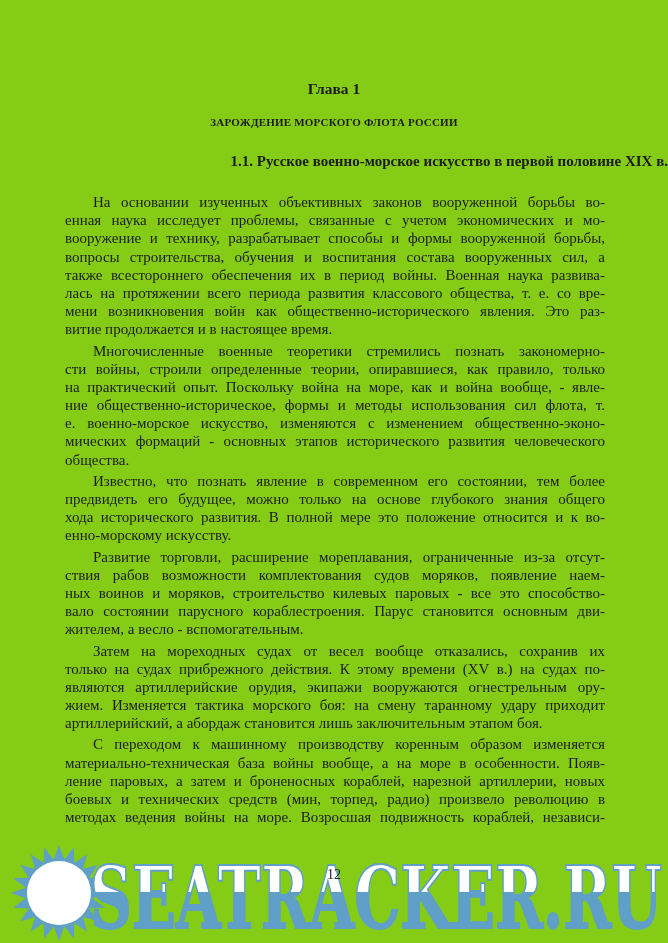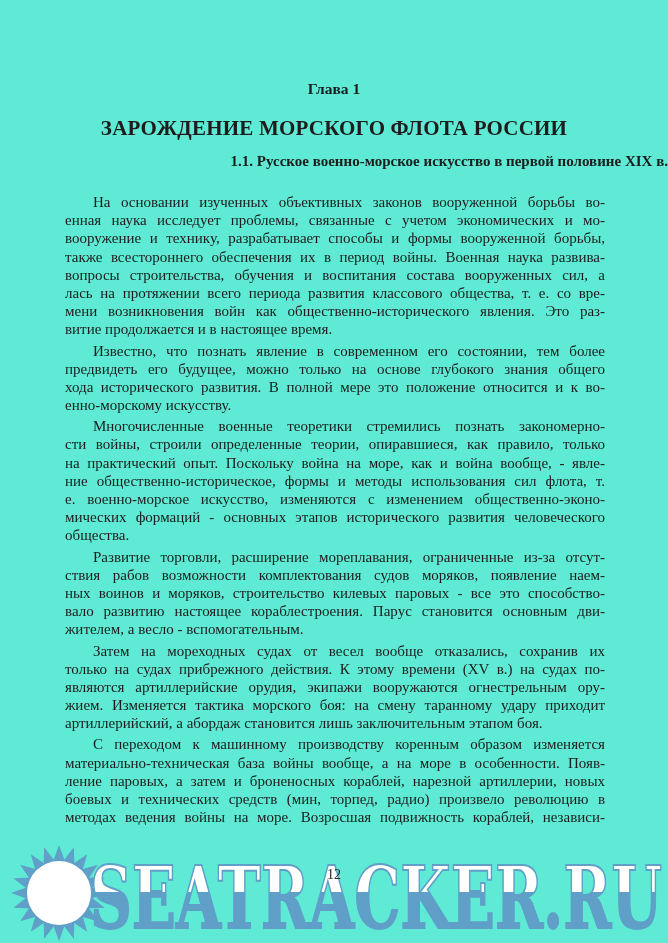--- a/index.html
+++ b/index.html
@@ -1,31 +1,31 @@
 <!DOCTYPE html>
 <html><head>
 <meta charset="utf-8">
 <style>
   html,body { margin:0; padding:0; background:#e8e8e8; }
   .page {
     position:relative;
     width:668px; height:943px;
     margin:0 auto;
-    background:#5eead4;
+    background:#84cc16;
     overflow:hidden;
     font-family:"Liberation Serif","DejaVu Serif",serif;
     color:#1c1c1c;
   }
   .chapter {
     position:absolute; top:80px; left:0; width:668px;
     text-align:center; font-weight:bold; font-size:15.5px;
   }
   .title {
     position:absolute; top:116px; left:0; width:668px;
-    text-align:center; font-weight:bold; font-size:21px;
+    text-align:center; font-weight:bold; font-size:11px;
     letter-spacing:0.2px;
   }
   .section {
     position:absolute; top:153px; left:0; width:668px;
     text-align:right; font-weight:bold; font-size:15px;
   }
   .body-text {
     position:absolute; top:190px; left:62px; width:546px;
     font-size:15px;
   }
@@ -54,46 +54,46 @@
 
   <div class="chapter">Глава 1</div>
   <div class="title">ЗАРОЖДЕНИЕ МОРСКОГО ФЛОТА РОССИИ</div>
   <div class="section">1.1. Русское военно-морское искусство в первой половине XIX в.</div>
 
   <div class="body-text" id="body-text">
       <div class="para">
         <div class="line j first">На основании изученных объективных законов вооруженной борьбы во-</div>
         <div class="line j">енная наука исследует проблемы, связанные с учетом экономических и мо-</div>
         <div class="line j">вооружение и технику, разрабатывает способы и формы вооруженной борьбы,</div>
+        <div class="line j">вопросы строительства, обучения и воспитания состава вооруженных сил, а</div>
         <div class="line j">также всестороннего обеспечения их в период войны. Военная наука развива-</div>
-        <div class="line j">вопросы строительства, обучения и воспитания состава вооруженных сил, а</div>
         <div class="line j">лась на протяжении всего периода развития классового общества, т. е. со вре-</div>
         <div class="line j">мени возникновения войн как общественно-исторического явления. Это раз-</div>
         <div class="line">витие продолжается и в настоящее время.</div>
-      </div>
-      <div class="para">
-        <div class="line j first">Известно, что познать явление в современном его состоянии, тем более</div>
-        <div class="line j">предвидеть его будущее, можно только на основе глубокого знания общего</div>
-        <div class="line j">хода исторического развития. В полной мере это положение относится и к во-</div>
-        <div class="line">енно-морскому искусству.</div>
       </div>
       <div class="para">
         <div class="line j first">Многочисленные военные теоретики стремились познать закономерно-</div>
         <div class="line j">сти войны, строили определенные теории, опиравшиеся, как правило, только</div>
         <div class="line j">на практический опыт. Поскольку война на море, как и война вообще, - явле-</div>
         <div class="line j">ние общественно-историческое, формы и методы использования сил флота, т.</div>
         <div class="line j">е. военно-морское искусство, изменяются с изменением общественно-эконо-</div>
         <div class="line j">мических формаций - основных этапов исторического развития человеческого</div>
         <div class="line">общества.</div>
       </div>
       <div class="para">
+        <div class="line j first">Известно, что познать явление в современном его состоянии, тем более</div>
+        <div class="line j">предвидеть его будущее, можно только на основе глубокого знания общего</div>
+        <div class="line j">хода исторического развития. В полной мере это положение относится и к во-</div>
+        <div class="line">енно-морскому искусству.</div>
+      </div>
+      <div class="para">
         <div class="line j first">Развитие торговли, расширение мореплавания, ограниченные из-за отсут-</div>
         <div class="line j">ствия рабов возможности комплектования судов моряков, появление наем-</div>
         <div class="line j">ных воинов и моряков, строительство килевых паровых - все это способство-</div>
-        <div class="line j">вало развитию настоящее кораблестроения. Парус становится основным дви-</div>
+        <div class="line j">вало состоянии парусного кораблестроения. Парус становится основным дви-</div>
         <div class="line">жителем, а весло - вспомогательным.</div>
       </div>
       <div class="para">
         <div class="line j first">Затем на мореходных судах от весел вообще отказались, сохранив их</div>
         <div class="line j">только на судах прибрежного действия. К этому времени (XV в.) на судах по-</div>
         <div class="line j">являются артиллерийские орудия, экипажи вооружаются огнестрельным ору-</div>
         <div class="line j">жием. Изменяется тактика морского боя: на смену таранному удару приходит</div>
         <div class="line">артиллерийский, а абордаж становится лишь заключительным этапом боя.</div>
       </div>
       <div class="para">

